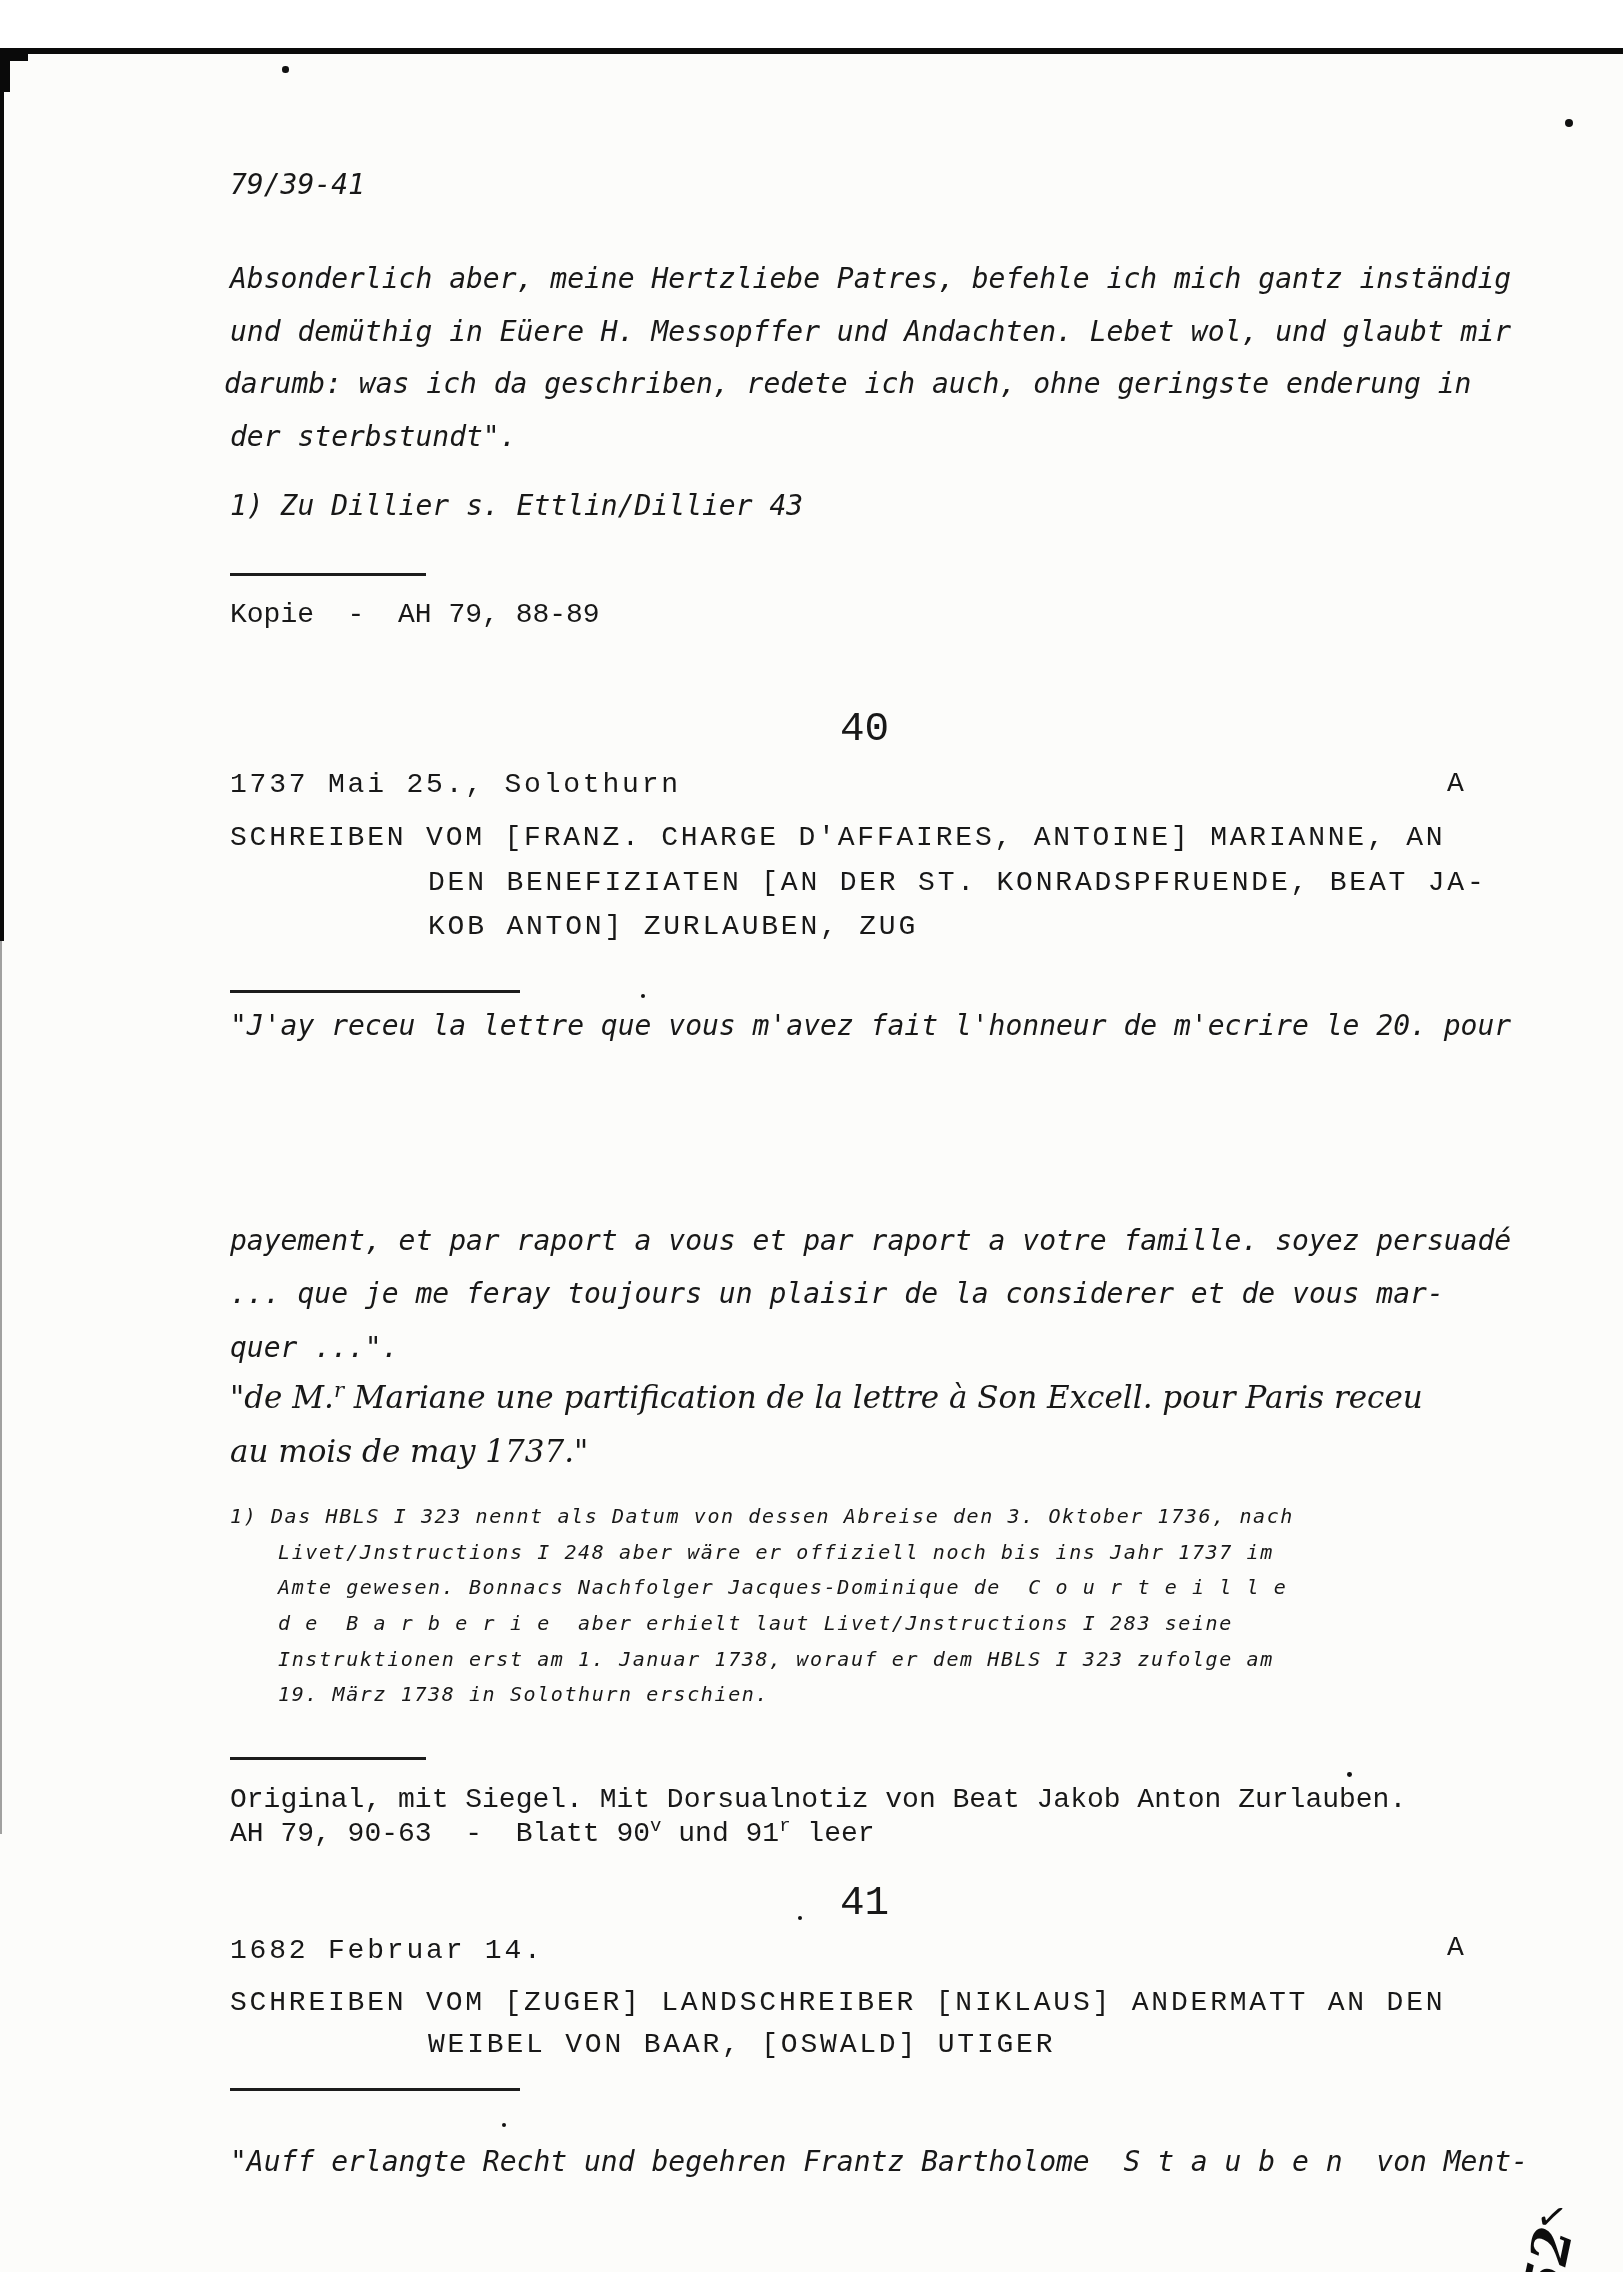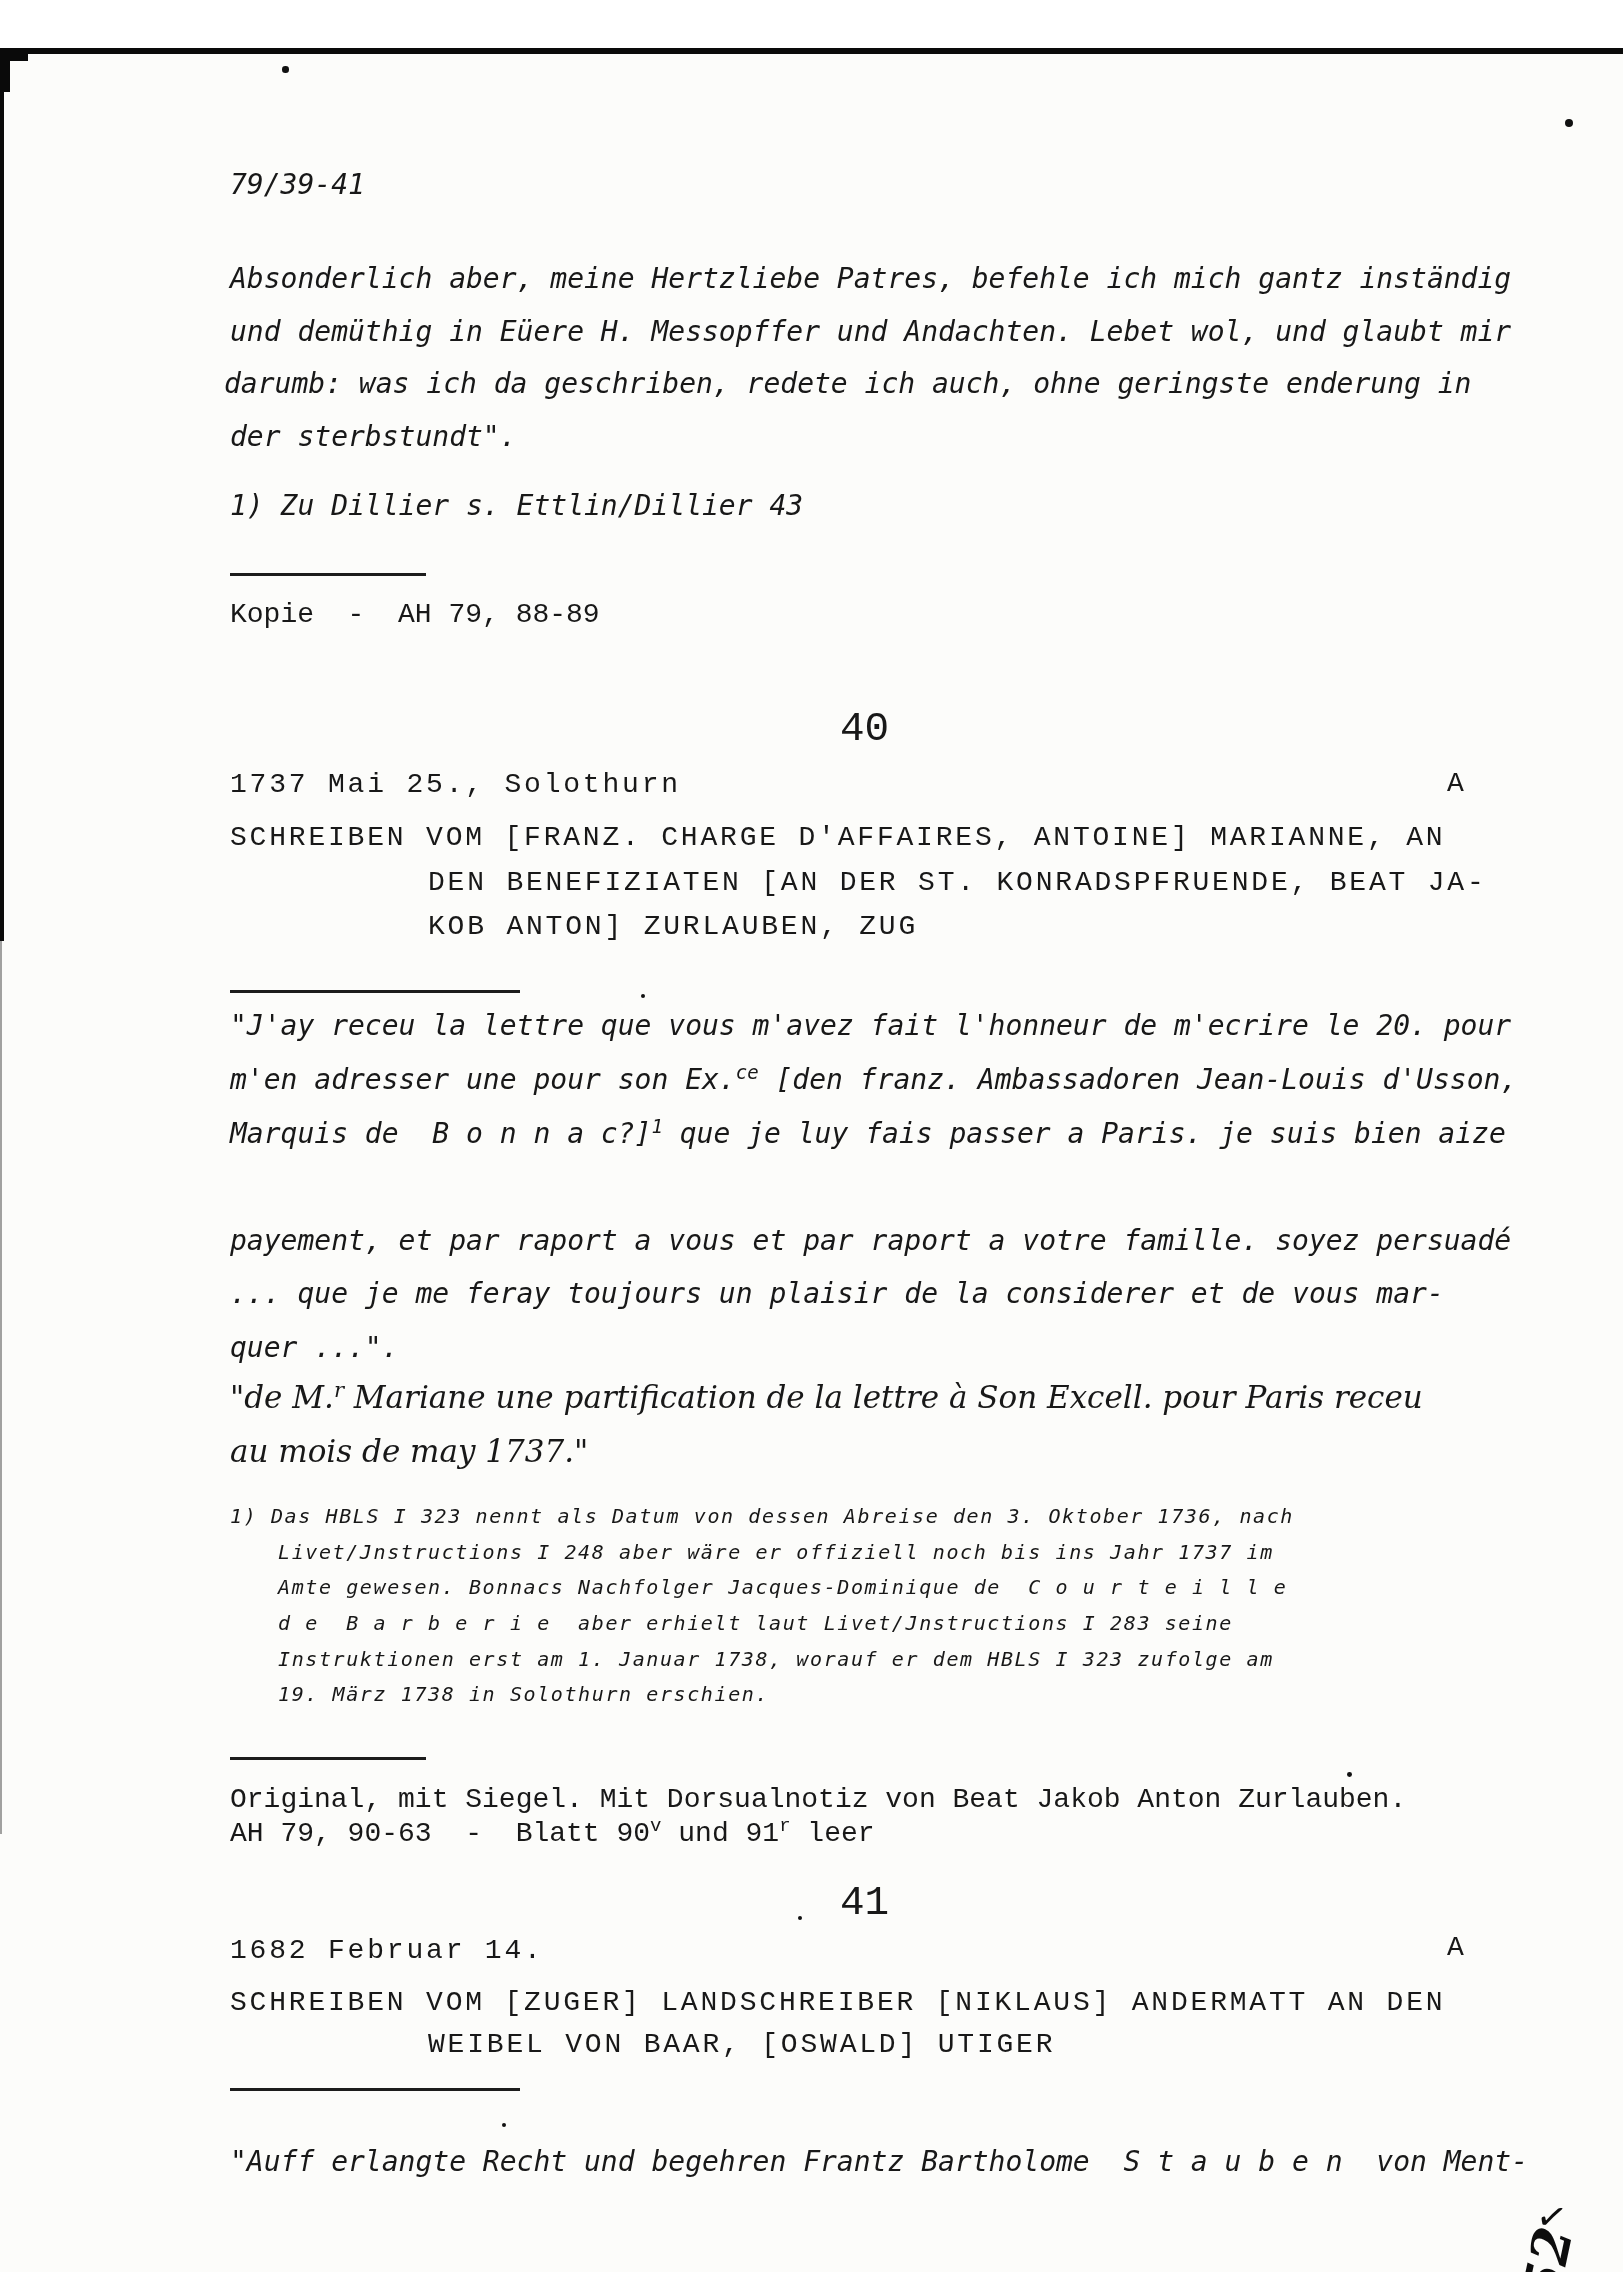--- a/index.html
+++ b/index.html
@@ -54,22 +54,20 @@
   <div class="t up caps" style="left:230px;top:722px;">1737 Mai 25., Solothurn</div>
   <div class="t up" style="left:1447px;top:721px;">A</div>
 
   <div class="t up caps" style="left:230px;top:775px;">SCHREIBEN VOM [FRANZ. CHARGE D'AFFAIRES, ANTOINE] MARIANNE, AN</div>
   <div class="t up caps" style="left:428px;top:820px;">DEN BENEFIZIATEN [AN DER ST. KONRADSPFRUENDE, BEAT JA-</div>
   <div class="t up caps" style="left:428px;top:864px;">KOB ANTON] ZURLAUBEN, ZUG</div>
 
   <div class="rule" style="left:230px;top:942px;width:290px;"></div>
 
   <div class="t it" style="left:230px;top:963px;">"J'ay receu la lettre que vous m'avez fait l'honneur de m'ecrire le 20. pour</div>
-  <div class="t it" style="left:230px;top:1017px;"><span>m'en adresser une pour son Ex.</span><span class="sup">ce</span><span> [den franz. Ambassadoren Jean-Louis d'Usson,</span></div>
-  <div class="t it" style="left:230px;top:1071px;"><span>Marquis de  B o n n a c?]</span><span class="sup">1</span><span> que je luy fais passer a Paris. je suis bien aize</span></div>
   <div class="t it" style="left:230px;top:1178px;">payement, et par raport a vous et par raport a votre famille. soyez persuadé</div>
   <div class="t it" style="left:230px;top:1231px;">... que je me feray toujours un plaisir de la considerer et de vous mar-</div>
   <div class="t it" style="left:230px;top:1285px;">quer ...".</div>
 
   <div class="t script" style="left:230px;top:1332px;"><span>"de M.</span><span class="sup">r</span><span> Mariane une partification de la lettre à Son Excell. pour Paris receu</span></div>
   <div class="t script" style="left:230px;top:1386px;">au mois de may 1737."</div>
 
   <div class="t it fn" style="left:230px;top:1457px;">1) Das HBLS I 323 nennt als Datum von dessen Abreise den 3. Oktober 1736, nach</div>
   <div class="t it fn" style="left:278px;top:1493px;">Livet/Jnstructions I 248 aber wäre er offiziell noch bis ins Jahr 1737 im</div>
   <div class="t it fn" style="left:278px;top:1528px;">Amte gewesen. Bonnacs Nachfolger Jacques-Dominique de  C o u r t e i l l e</div>

